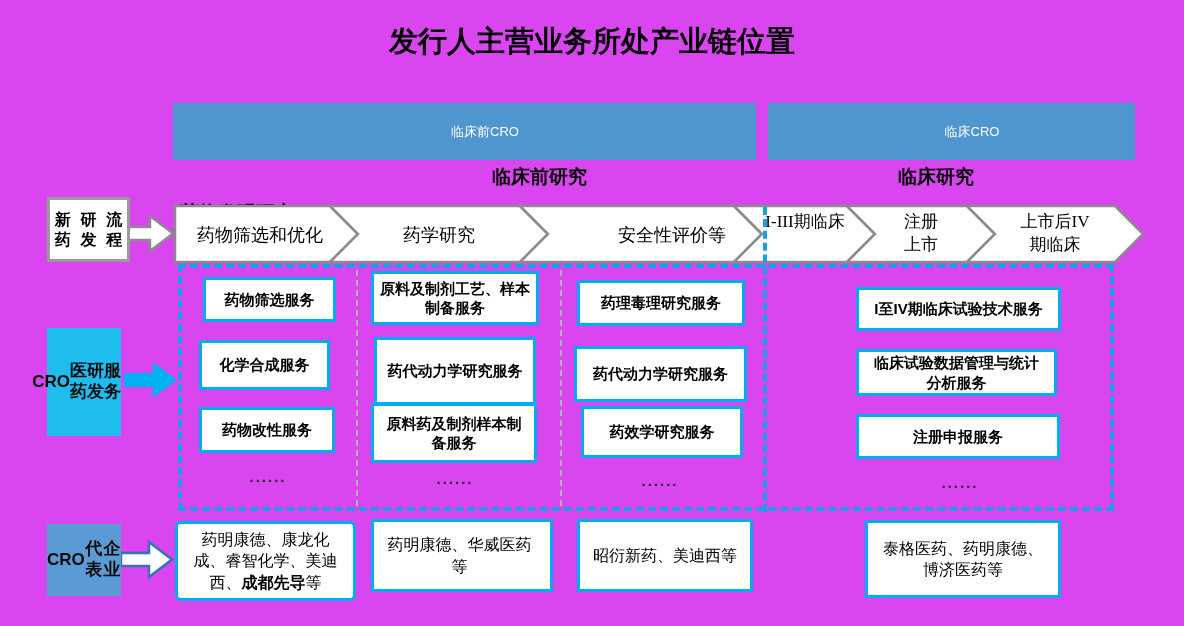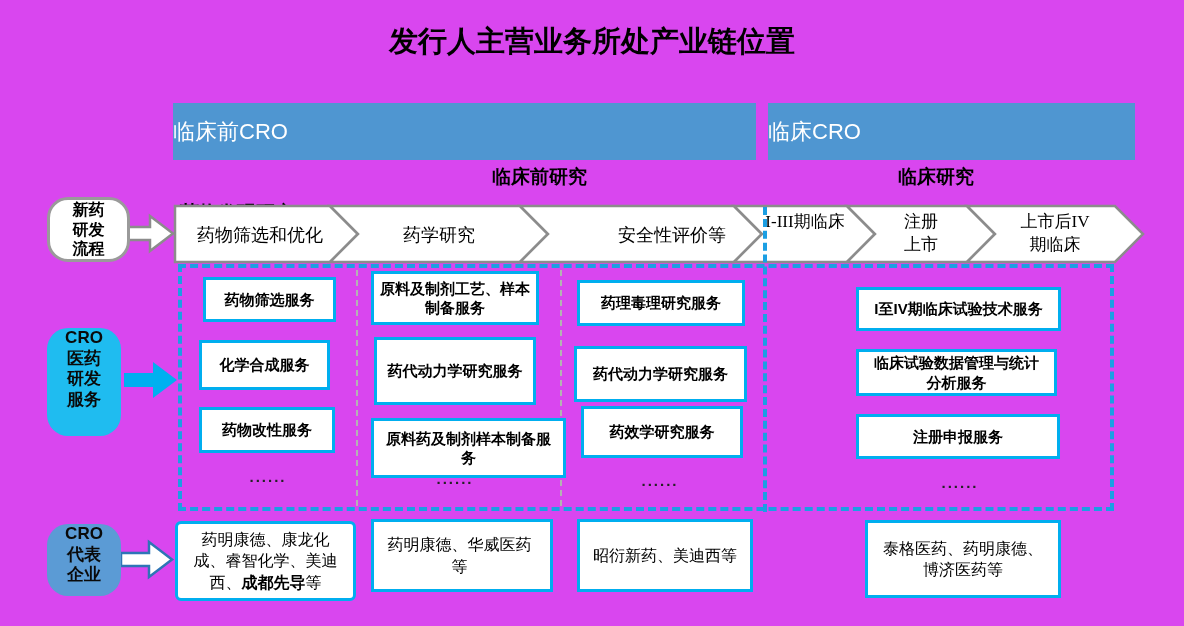--- a/index.html
+++ b/index.html
@@ -8,33 +8,33 @@
     position:relative; width:1184px; height:626px; background:#d946ef;
     font-family:"Liberation Sans", sans-serif; overflow:hidden; color:#000;
   }
   .abs { position:absolute; }
   .title {
     width:100%; top:22px; text-align:center;
     font-family:"Liberation Serif", serif; font-weight:bold; font-size:29px; color:#000;
   }
   .hbar {
     top:103px; height:57px; background:#4f96d1; color:#fff;
-    display:flex; align-items:center; font-size:22px;
+    display:flex; align-items:center; justify-content:center; font-size:13px;padding-left:41px;
   }
   .stage {
     top:164px; font-family:"Liberation Serif", serif; font-weight:bold; font-size:19px; white-space:nowrap;
   }
   .svg-layer { left:0; top:0; width:1184px; height:626px; }
   .steplab {
     font-family:"Liberation Serif", serif; font-size:18px; text-align:center; line-height:1.35; color:#000;
   }
   .stepsm { font-size:17px; }
   .leftbox {
-    display:flex; flex-direction:column; align-items:center; justify-content:flex-start;
-    font-weight:bold; text-align:center; line-height:1.22; font-size:17px;border-radius:21px;
+    display:flex; flex-direction:row; align-items:center; justify-content:flex-end;
+    font-weight:bold; text-align:center; line-height:1.22; font-size:17px;
   }
   .leftbox-process { border:3px solid #9a9a9a; background:#fff; font-size:16px; }
   .leftbox-services { background:#1fbcf0; color:#0a0a0a; }
   .leftbox-companies { background:#5b9bd5; color:#0a0a0a; }
   .dashed-rect { border:4px dashed #1b9fe3; background:transparent; }
   .vdash-gray { border-left:2px dashed #b3b3b3; width:0; }
   .vdash-blue { border-left:4px dashed #1b9fe3; width:0; }
   .svc {
     border:3px solid #00aeef; background:#fff;
     display:flex; align-items:center; justify-content:center; text-align:center;
@@ -109,21 +109,21 @@
   <div class="abs vdash-gray" style="left:560px; top:270px; height:236px;"></div>
   <div class="abs vdash-blue" style="left:763px; top:207px; height:305px;"></div>
 
   <div class="abs svc" style="left:203px; top:277px; width:133px; height:45px;">药物筛选服务</div>
   <div class="abs svc" style="left:199px; top:340px; width:131px; height:50px;">化学合成服务</div>
   <div class="abs svc" style="left:199px; top:407px; width:136px; height:46px;">药物改性服务</div>
   <div class="abs dots" style="left:203px; top:468px; width:130px;">......</div>
 
   <div class="abs svc" style="left:371px; top:271px; width:168px; height:54px;">原料及制剂工艺、样本制备服务</div>
   <div class="abs svc" style="left:374px; top:337px; width:162px; height:68px;">药代动力学研究服务</div>
-  <div class="abs svc" style="left:371px; top:418px; width:195px; height:60px;">原料药及制剂样本制备服务</div>
+  <div class="abs svc" style="left:371px; top:403px; width:166px; height:60px;">原料药及制剂样本制备服务</div>
   <div class="abs dots" style="left:390px; top:470px; width:130px;">......</div>
 
   <div class="abs svc" style="left:577px; top:280px; width:168px; height:46px;">药理毒理研究服务</div>
   <div class="abs svc" style="left:574px; top:346px; width:173px; height:56px;">药代动力学研究服务</div>
   <div class="abs svc" style="left:581px; top:406px; width:162px; height:52px;">药效学研究服务</div>
   <div class="abs dots" style="left:595px; top:472px; width:130px;">......</div>
 
   <div class="abs svc" style="left:856px; top:287px; width:205px; height:44px;">I至IV期临床试验技术服务</div>
   <div class="abs svc" style="left:856px; top:349px; width:201px; height:47px; padding:2px 12px;">临床试验数据管理与统计分析服务</div>
   <div class="abs svc" style="left:856px; top:414px; width:204px; height:45px;">注册申报服务</div>

